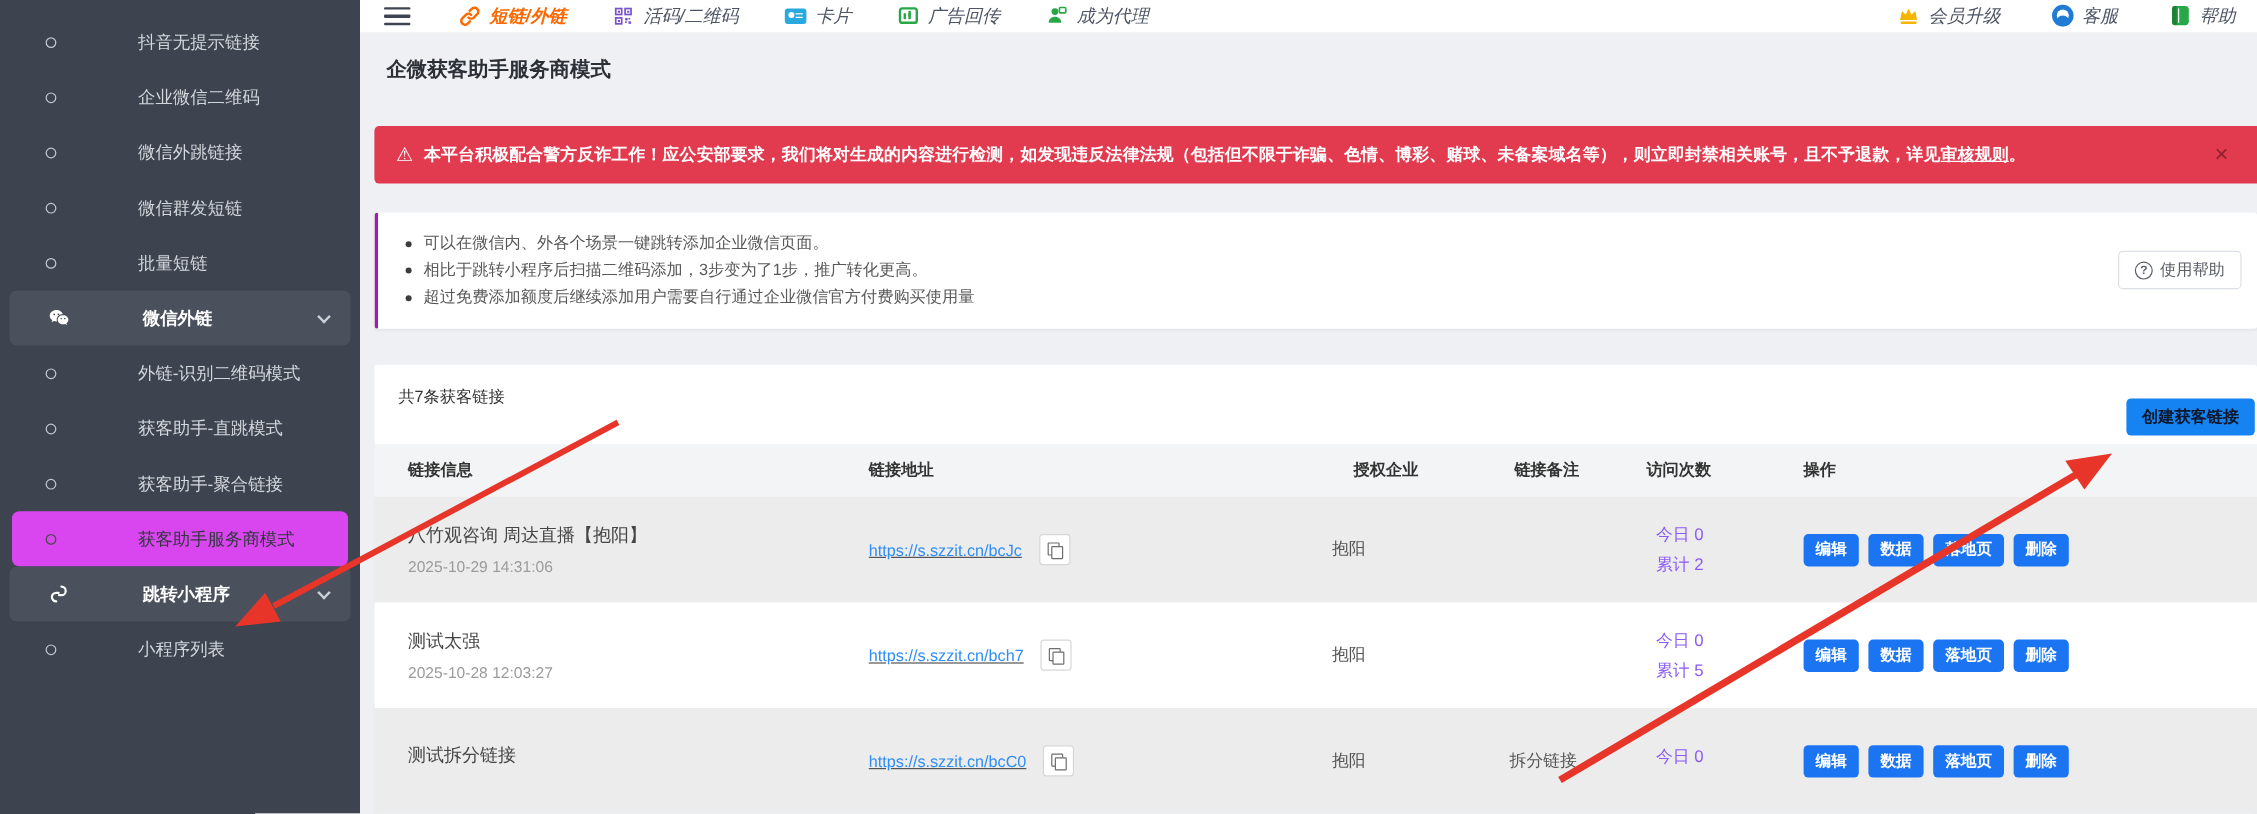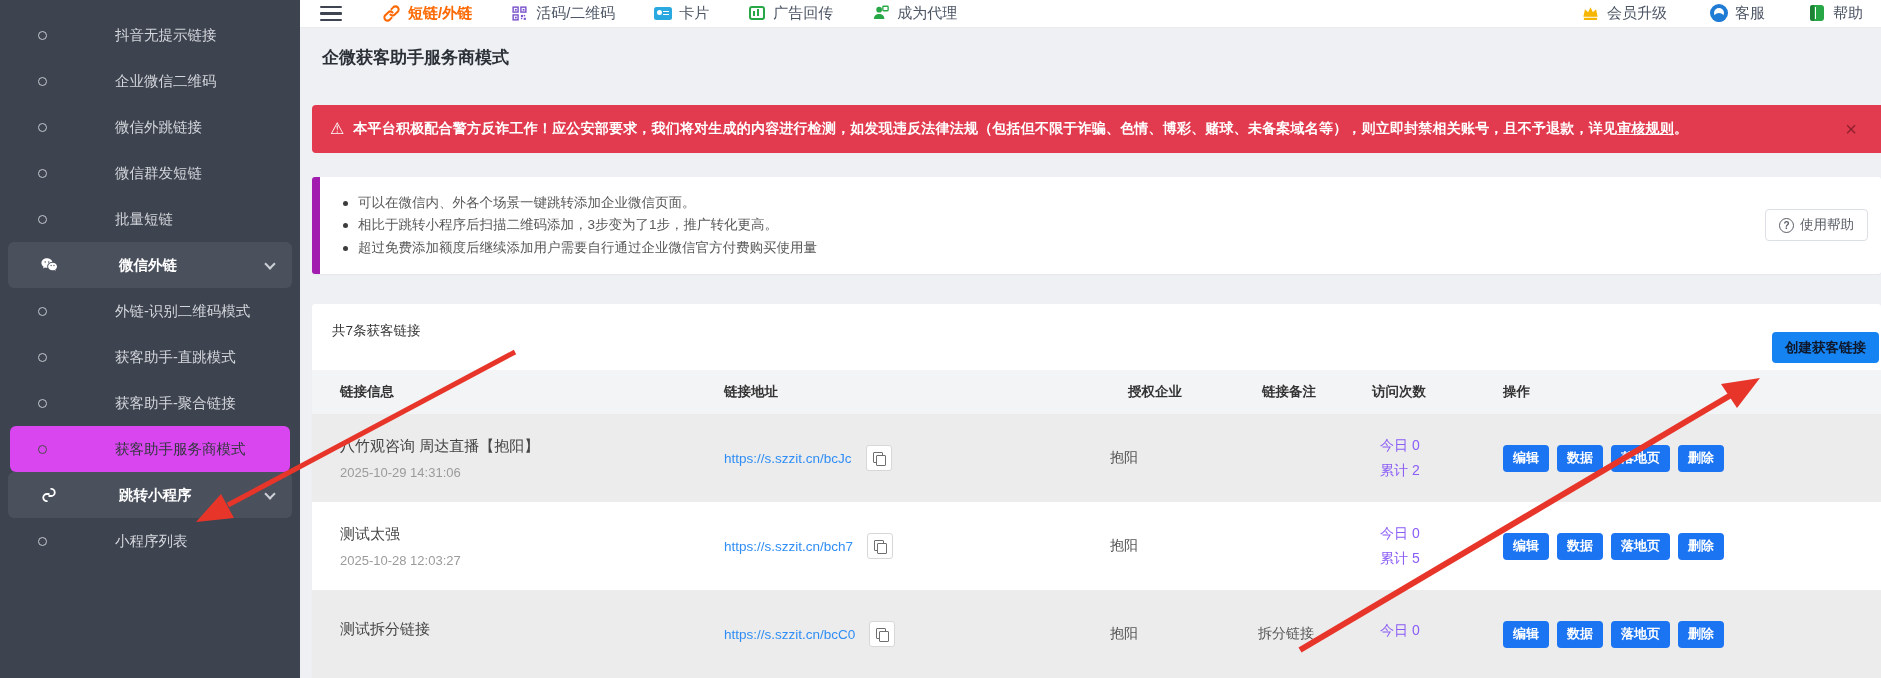--- a/index.html
+++ b/index.html
@@ -23,21 +23,21 @@
   .side-item.parent .chevron { display:block; }
   .side-item.active { background:#d946ef; color:#33383f; margin:0 10px; border-radius:6px; font-weight:500; }
   .side-item.active .bullet { border-color:#4a4a4a; margin-left:28px; }
 
   
   .main { flex:1; display:flex; flex-direction:column; min-width:0; }
   .topbar { height:67px; background:#fff; border-bottom:1px solid #ebebeb; display:flex; align-items:center; padding:0 10px 0 20px; }
   .hamburger { width:22px; display:flex; flex-direction:column; gap:4px; cursor:pointer; margin-right:40px; }
   .hamburger span { display:block; height:2.4px; background:#3e4450; border-radius:1px; }
   .top-menu { display:flex; align-items:center; gap:38px; }
-  .top-item { display:flex; align-items:center; gap:7px; font-size:15px; color:#4c5564; cursor:pointer; white-space:nowrap; }
+  .top-item { display:flex; align-items:center; gap:7px; font-size:15px; color:#4c5564; cursor:pointer; white-space:nowrap;font-style:italic; }
   .top-item.active { color:#fd6801; font-weight:bold; }
   .top-item .nav-ic { display:inline-flex; align-items:center; justify-content:center; width:19px; height:19px; }
   .topbar-spacer { flex:1; }
   .top-right { display:flex; align-items:center; gap:42px; padding-right:8px; }
 
   
   .i-card { width:18px; height:13px; background:#2aa8e0; border-radius:2.5px; position:relative; }
   .i-card::before { content:""; position:absolute; left:3px; top:3px; width:5px; height:5px; border-radius:50%; background:#fff; }
   .i-card::after { content:""; position:absolute; right:3px; top:4px; width:6px; height:1.6px; background:#fff; box-shadow:0 3px 0 #fff; }
   .i-ad { width:16px; height:14px; border:2px solid #27a746; border-radius:3px; position:relative; }
@@ -51,42 +51,42 @@
   
   .content { flex:1; padding:0 0 0 12px; position:relative; }
   .page-title { font-size:17px; font-weight:bold; color:#2b2f36; margin:18px 0 0 10px; }
 
   .alert { margin-top:36px; height:48px; background:#e23a4e; border-radius:4px 0 0 4px; display:flex; align-items:center; padding:0 26px 0 18px; color:#fff; position:relative; }
   .alert .warn { font-size:16px; margin-right:9px; font-family:"DejaVu Sans",sans-serif; }
   .alert .alert-text { font-size:14px; font-weight:bold; letter-spacing:.2px; white-space:nowrap; }
   .alert a.rule-link { color:#fff; font-weight:bold; text-decoration:underline; cursor:pointer; }
   .alert .close-x { position:absolute; right:24px; top:50%; transform:translateY(-50%); font-size:20px; color:rgba(40,0,8,.45); cursor:pointer; line-height:1; }
 
-  .tips-card { margin-top:24px; background:#fff; border-left:8px solid #a21caf; border-radius:3px; padding:15px 22px 15px 0; position:relative; box-shadow:0 1px 2px rgba(0,0,0,.04); }
+  .tips-card { margin-top:24px; background:#fff; border-left:3px solid #a21caf; border-radius:3px; padding:15px 22px 15px 0; position:relative; box-shadow:0 1px 2px rgba(0,0,0,.04); }
   .tips-card ul { list-style:none; }
   .tips-card li { position:relative; padding-left:38px; font-size:13.5px; color:#585858; line-height:22.4px; white-space:nowrap; }
   .tips-card li::before { content:""; position:absolute; left:23px; top:9px; width:5px; height:5px; border-radius:50%; background:#3c3c3c; }
   .help-btn { position:absolute; right:13px; top:50%; transform:translateY(-50%); height:32px; background:#fff; border:1px solid #dcdfe6; border-radius:4px; color:#5a5e66; font-size:13.5px; padding:0 13px; display:flex; align-items:center; gap:6px; cursor:pointer; font-family:inherit; }
   .q-circle { width:15px; height:15px; border:1.3px solid #5a5e66; border-radius:50%; display:inline-flex; align-items:center; justify-content:center; font-size:10px; font-weight:bold; }
 
   .table-card { margin-top:30px; background:#fff; border-radius:3px; padding-top:12px; position:relative; min-height:330px; box-shadow:0 1px 2px rgba(0,0,0,.04); }
   .list-head { height:30px; display:flex; align-items:center; padding-left:20px; }
   .list-summary { font-size:13.5px; color:#333; }
   .create-btn { position:absolute; right:2px; top:28px; height:31px; background:#1583f2; color:#0f172a; border:none; border-radius:4px; font-size:13.5px; font-weight:bold; padding:0 13px; cursor:pointer; font-family:inherit; }
 
   .grid-row { display:grid; grid-template-columns:384px 386px 146px 116px 131px 1fr; padding-left:28px; align-items:center; }
   .thead { margin-top:24px; height:44px; background:#f3f4f5; font-size:13.5px; font-weight:bold; color:#333; }
   .thead .h3 { padding-left:18px; }
   .thead .h4 { padding-left:6px; }
   .trow { height:88px; font-size:14px; color:#555; }
   .trow:nth-child(odd) { background:#ececec; }
   .cell-info { display:flex; flex-direction:column; gap:9px; }
   .row-title { font-size:15px; color:#454545; }
   .row-date { font-size:13px; color:#9b9b9b; }
-  .cell-url { display:flex; align-items:center; }
+  .cell-url { display:flex; align-items:center;text-decoration:underline; }
   .url-link { font-size:13.5px; color:#2f8ef5; text-decoration:none; cursor:pointer; }
   .copy-btn { width:26px; height:26px; background:#fff; border:1px solid #d7d7d7; border-radius:3px; margin-left:14px; display:inline-flex; align-items:center; justify-content:center; cursor:pointer; position:relative; }
   .copy-glyph { position:relative; width:12px; height:13px; }
   .copy-glyph::before { content:""; position:absolute; left:0; top:0; width:8px; height:9px; border:1.4px solid #6e6e6e; border-radius:1px; background:#fff; }
   .copy-glyph::after { content:""; position:absolute; left:3px; top:3px; width:8px; height:9px; border:1.4px solid #6e6e6e; border-radius:1px; background:#fff; }
   .cell-note { padding-left:2px; }
   .cell-visits { display:flex; flex-direction:column; justify-content:center; gap:7px; padding-left:8px; color:#8b5cf6; }
   .cell-actions { display:flex; align-items:center; gap:8px; }
   .act-btn { height:27px; background:#1b74f2; color:#fff; border:none; border-radius:4px; font-size:13px; font-weight:bold; padding:0 10px; cursor:pointer; font-family:inherit; white-space:nowrap; }
 

